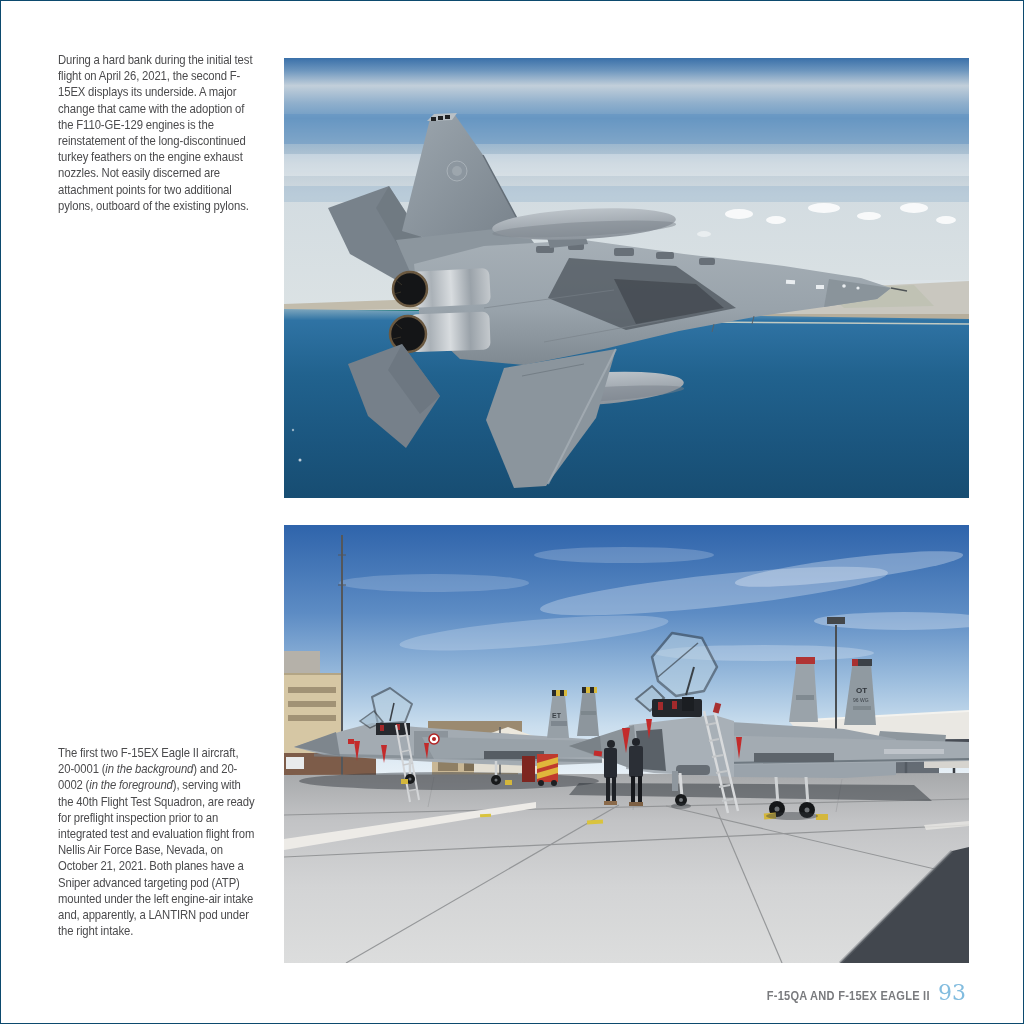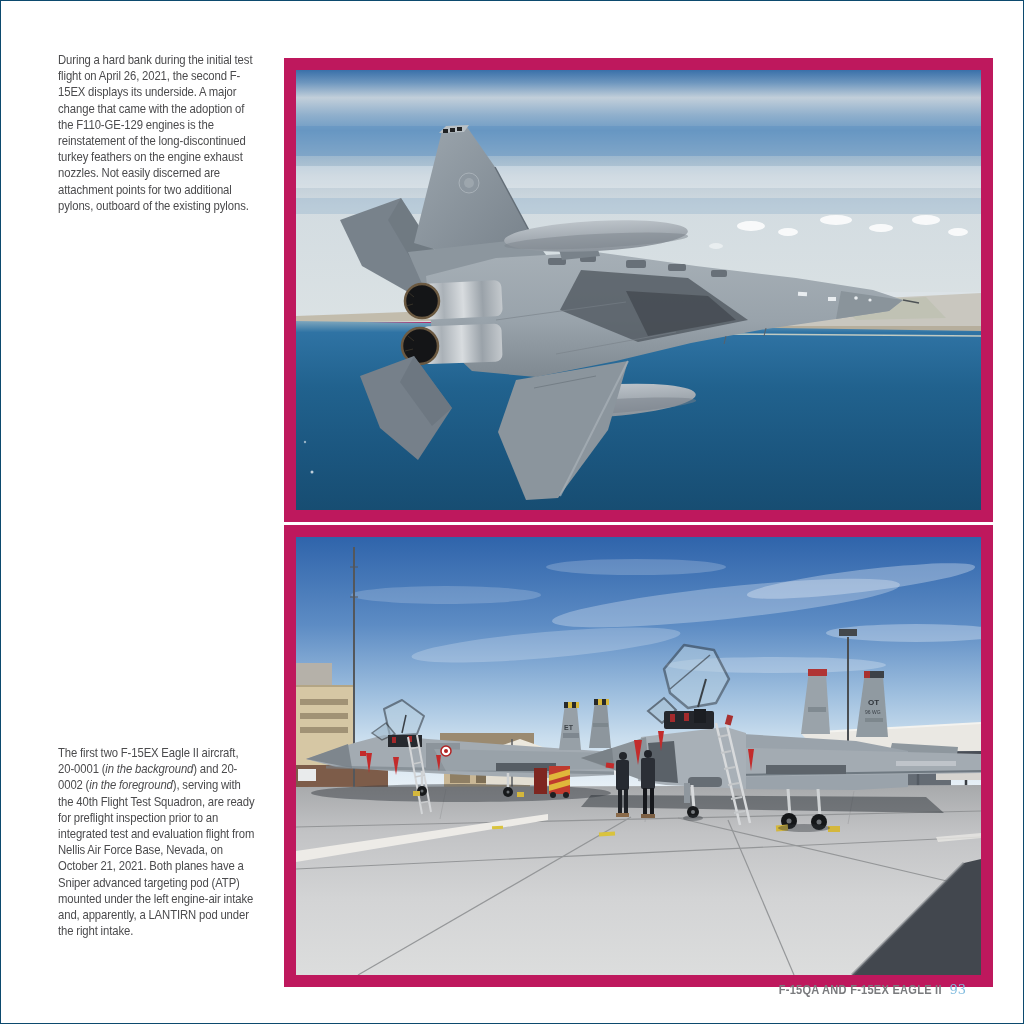--- a/index.html
+++ b/index.html
@@ -7,32 +7,32 @@
   .page{position:absolute;inset:0;background:#ffffff;border:1px solid #0c4a6e;box-sizing:border-box;}
   .caption{
     position:absolute;left:57px;width:228px;
     font-size:13px;line-height:16.2px;color:#4b4b4d;
     letter-spacing:-0.1px;word-spacing:-0.3px;
     transform:scaleX(0.87);transform-origin:0 0;
   }
   .caption em{font-style:italic;}
   .caption-1{top:51px;}
   .caption-2{top:744px;}
-  figure.photo{position:absolute;margin:0;padding:12px;overflow:hidden;background:#be185d;}
+  figure.photo{position:absolute;margin:0;padding:0;overflow:hidden;background:#0f766e;}
   .photo-1{left:283px;top:57px;width:685px;height:440px;}
   .photo-2{left:283px;top:524px;width:685px;height:438px;}
   figure.photo svg{display:block;width:100%;height:100%;}
   .footer{position:absolute;top:979px;right:57px;text-align:right;white-space:nowrap;}
   .footer .chapter{
     display:inline-block;font-weight:bold;font-size:13px;color:#7a7b7e;
     letter-spacing:0.3px;transform:scaleX(0.85);transform-origin:100% 50%;
     vertical-align:baseline;
   }
   .footer .pagenum{
-    font-family:"DejaVu Serif",serif;font-size:13px;color:#82bcdf;
+    font-family:"DejaVu Serif",serif;font-size:22px;color:#82bcdf;
     margin-left:8px;vertical-align:baseline;
   }
 </style>
 </head>
 <body>
 
 <div class="page">
 
   <div class="caption caption-1">During a hard bank during the initial test flight on April 26, 2021, the second F-15EX displays its underside. A major change that came with the adoption of the F110-GE-129 engines is the reinstatement of the long-discontinued turkey feathers on the engine exhaust nozzles. Not easily discerned are attachment points for two additional pylons, outboard of the existing pylons.</div>
 

